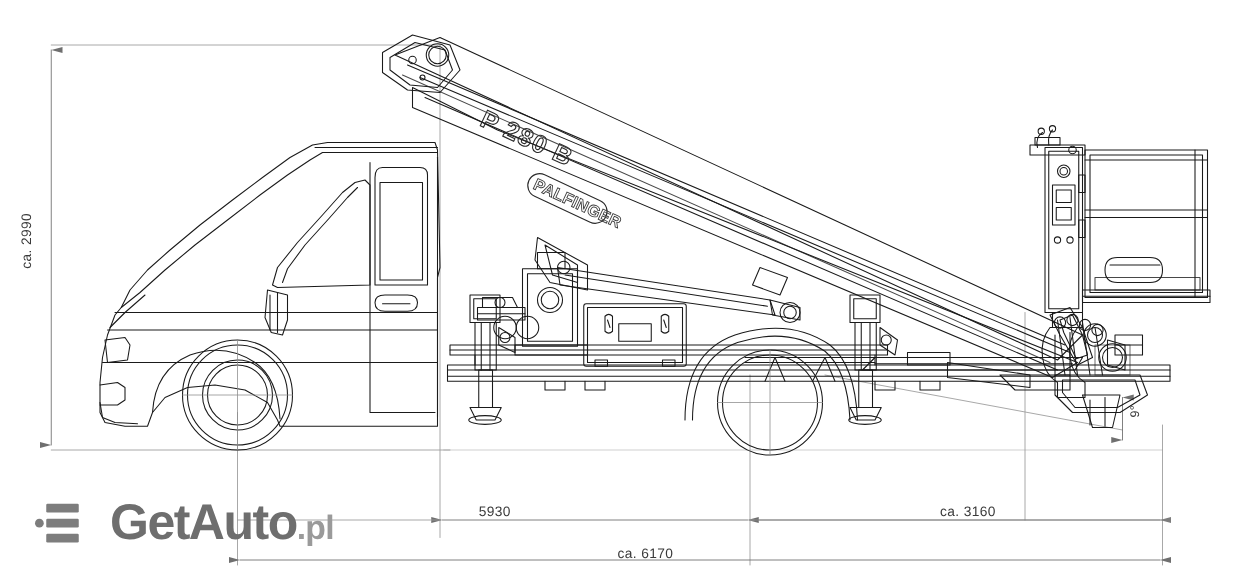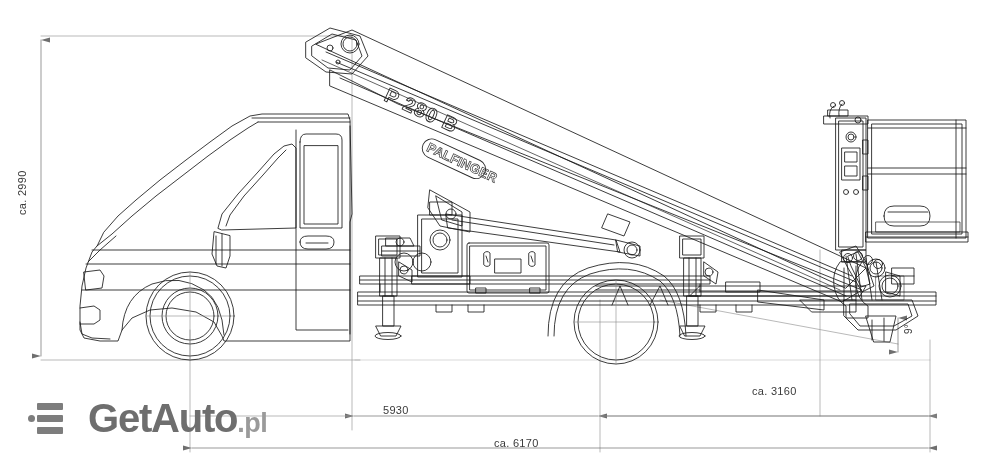--- a/index.html
+++ b/index.html
@@ -34,21 +34,21 @@
     white-space: nowrap;
   }
   #vert-dim-label {
     left: 16px;
     top: 215px;
     transform: rotate(-90deg);
     transform-origin: left top;
   }
   #dim-3666-label { left: 383px; top: 404px; }
   #dim-7850-label { left: 494px; top: 437px; }
-  #dim-3160-label { left: 752px; top: 385px; }
+  #dim-3160-label { left: 752px; top: 404px; }
   #angle-label {
     left: 903px; top: 334px;
     font-size: 10px;
     transform: rotate(-90deg);
     transform-origin: left top;
   }
 
   
   #watermark {
     position: absolute;

